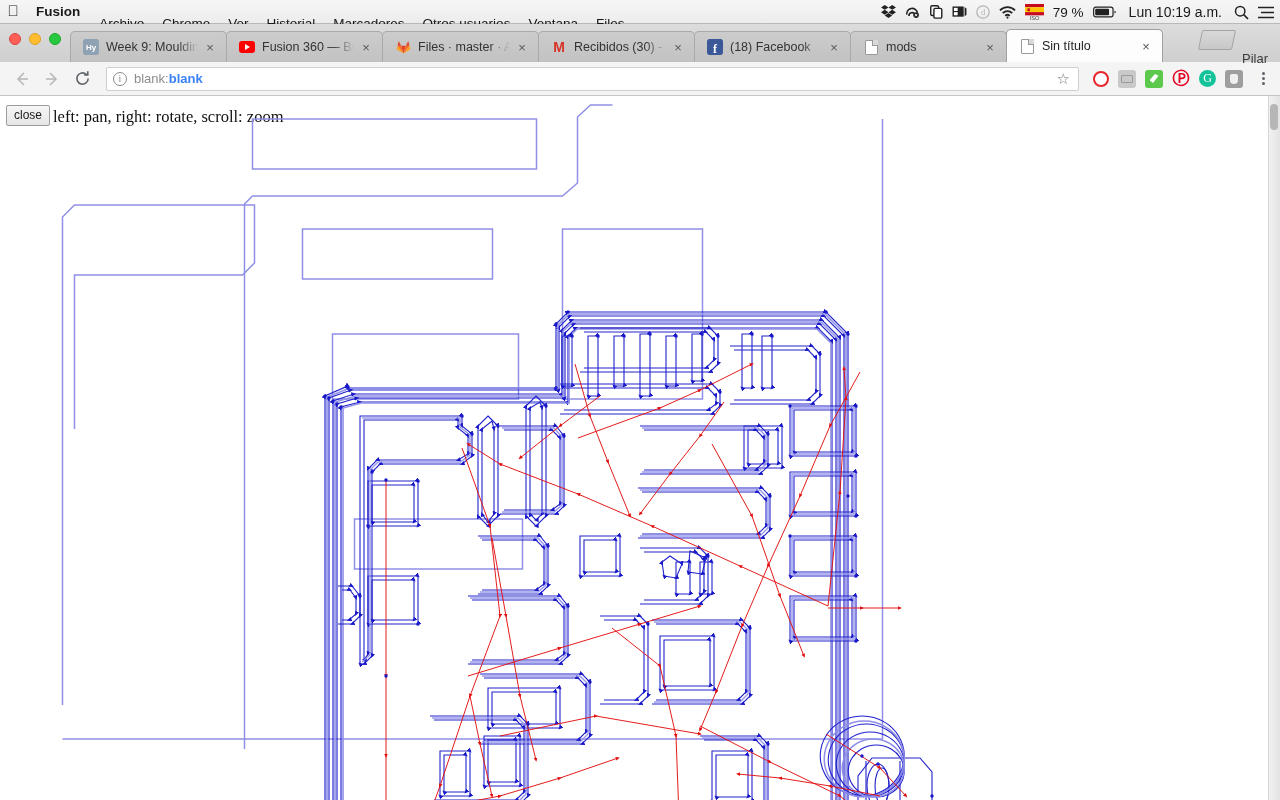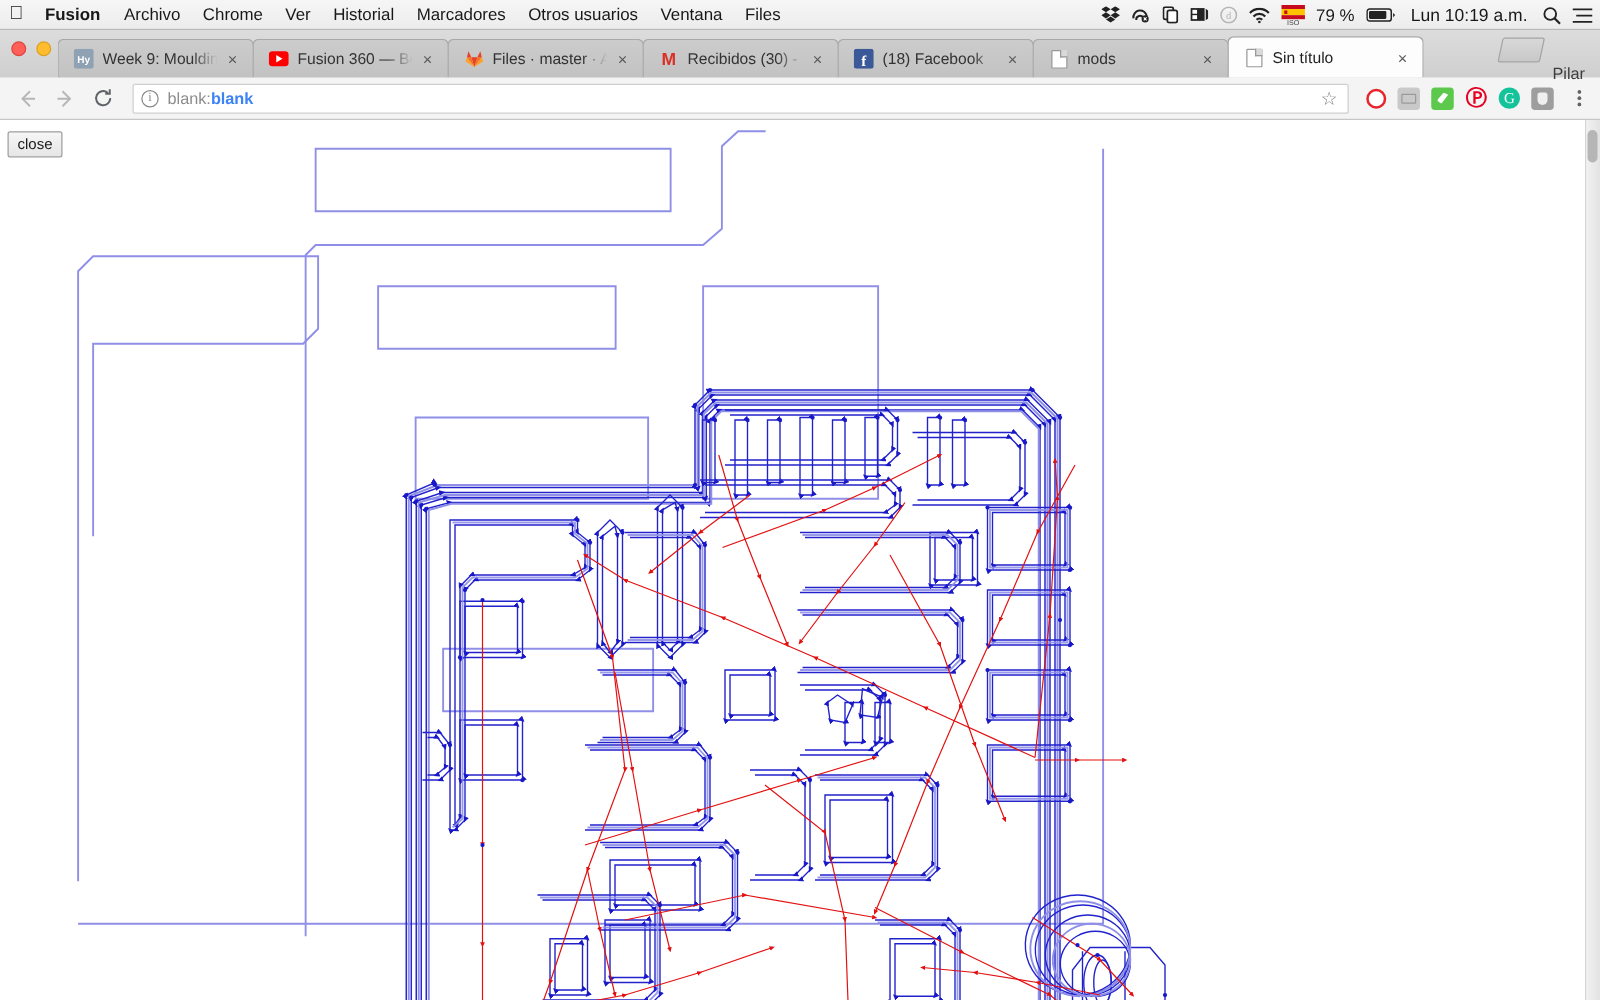--- a/index.html
+++ b/index.html
@@ -21,21 +21,21 @@
     font-size: 13.5px;
     color: #181818;
     position: relative;
   }
   #menubar-left { display: flex; align-items: center; height: 24px; }
   .apple-logo {
     width: 26px; display:flex; align-items:center; justify-content:center;
     font-size: 15px; line-height: 1; padding-bottom:2px;
   }
   .menu-item {
-    padding: 0 9px;
+    padding: 12px 9px;
     height: 24px;
     line-height: 24px;
     white-space: nowrap;
     font-size: 13.5px;
   }
   .menu-item.bold { font-weight: bold; padding: 0 10px; }
   #menubar-right {
     position: absolute; right: 6px; top: 0; height: 24px;
     display: flex; align-items: center; gap: 9px;
   }
@@ -55,21 +55,21 @@
   }
   #traffic-lights {
     position: absolute; left: 9px; top: 9px;
     display: flex; gap: 8px; align-items: center;
   }
   .tl { width: 12px; height: 12px; border-radius: 50%; display:block; }
   .tl-red { background: #ff5f57; border: 0.5px solid #e0443e; }
   .tl-yellow { background: #febc2e; border: 0.5px solid #dea123; }
   .tl-green { background: #28c840; border: 0.5px solid #1aab29; }
 
-  #tabs { display: flex; align-items: flex-end; height: 38px; margin-left: 42px; }
+  #tabs { display: flex; align-items: flex-end; height: 38px; margin-left: 66px; }
   .tab {
     position: relative;
     height: 31px;
     display: flex;
     align-items: center;
     padding: 0 8px 0 12px;
     background: linear-gradient(to bottom,#cccccc 0%, #c2c2c2 100%);
     border: 1px solid #a9a9a9;
     border-bottom: none;
     border-radius: 5px 5px 0 0;
@@ -441,20 +441,21 @@
         <span></span>
         <span></span>
         <span></span>
       </span>
   </div>
 </div>
 
 <div id="page">
 
   <button id="close-btn">close</button>
+  <div id="hint-text">left: pan, right: rotate, scroll: zoom</div>
 
   <svg id="viewport-svg" width="1280" height="704" viewBox="0 0 1280 704">
     <defs>
       <marker id="av" markerWidth="5" markerHeight="5" refX="2.4" refY="2" orient="auto">
         <path d="M0,0 L4.4,2 L0,4 z" fill="#1818c8"></path>
       </marker>
       <marker id="ar" markerWidth="5" markerHeight="5" refX="2.4" refY="2" orient="auto">
         <path d="M0,0 L4.4,2 L0,4 z" fill="#e31010"></path>
       </marker>
       <g id="vtx">

